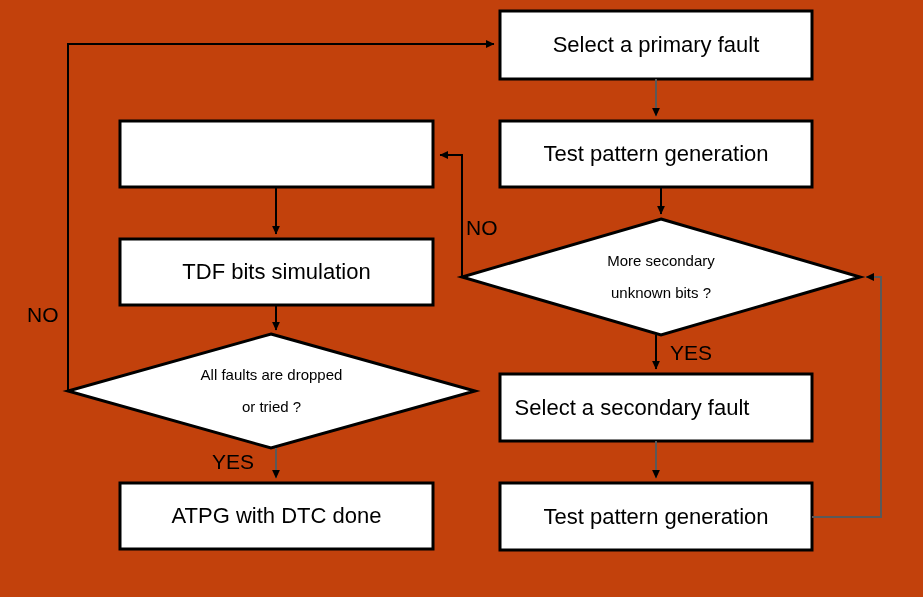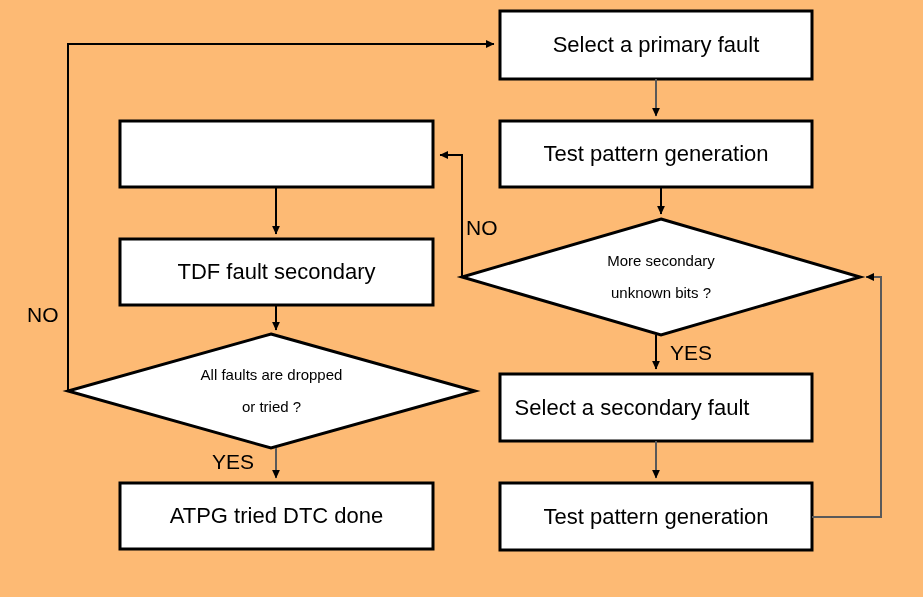--- a/index.html
+++ b/index.html
@@ -4,21 +4,21 @@
 <style>
   html, body {
     margin: 0;
     padding: 0;
     background: #ffffff;
   }
   #canvas {
     position: relative;
     width: 923px;
     height: 597px;
-    background: #fdba74;
+    background: #c2410c;
     overflow: hidden;
     font-family: "Liberation Sans", sans-serif;
   }
   .flow-svg {
     position: absolute;
     left: 0;
     top: 0;
     width: 923px;
     height: 597px;
   }
@@ -108,28 +108,28 @@
   <div class="node-text dec-text" style="left:512px; top:219px; width:298px; height:116px; flex-direction:column;">
     <span>More secondary</span>
     <span>unknown bits ?</span>
   </div>
 
   <div class="node-text proc-text" style="left:500px; top:374px; width:264px; height:67px;">Select a secondary fault</div>
 
   <div class="node-text proc-text" style="left:500px; top:483px; width:312px; height:67px;">Test pattern generation</div>
 
 
-  <div class="node-text proc-text" style="left:120px; top:239px; width:313px; height:66px;">TDF fault secondary</div>
+  <div class="node-text proc-text" style="left:120px; top:239px; width:313px; height:66px;">TDF bits simulation</div>
 
   <div class="node-text dec-text" style="left:120px; top:352px; width:303px; height:78px; flex-direction:column;">
     <span>All faults are dropped</span>
     <span>or tried ?</span>
   </div>
 
-  <div class="node-text proc-text" style="left:120px; top:483px; width:313px; height:66px;">ATPG tried DTC done</div>
+  <div class="node-text proc-text" style="left:120px; top:483px; width:313px; height:66px;">ATPG with DTC done</div>
 
   <div class="edge-label" style="left:466px; top:216px;">NO</div>
 
   <div class="edge-label" style="left:670px; top:341px;">YES</div>
 
   <div class="edge-label" style="left:27px; top:303px;">NO</div>
 
   <div class="edge-label" style="left:212px; top:450px;">YES</div>
 
 </div>

